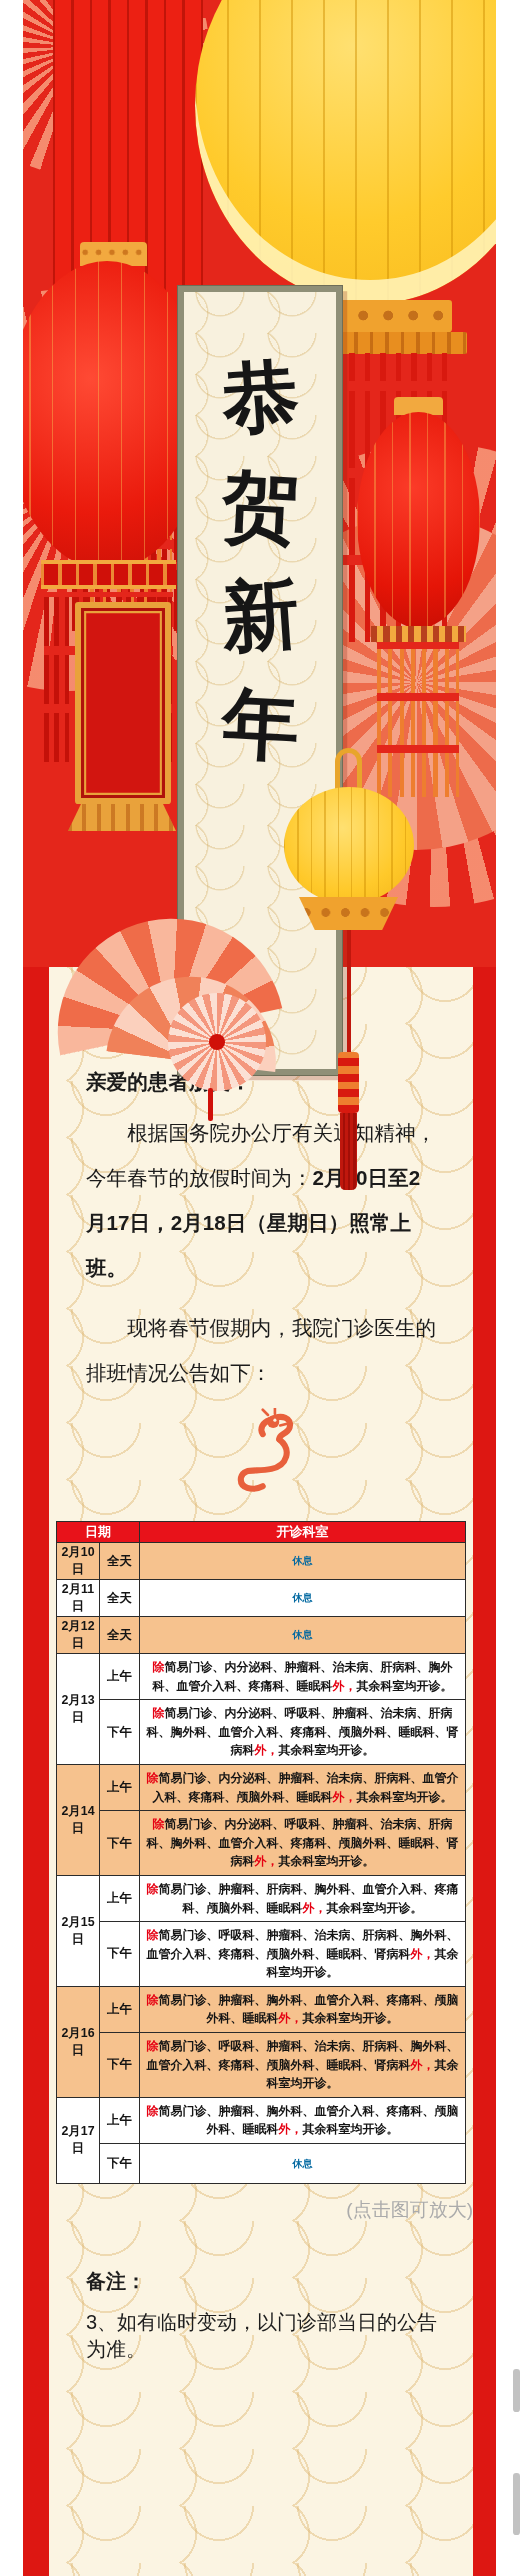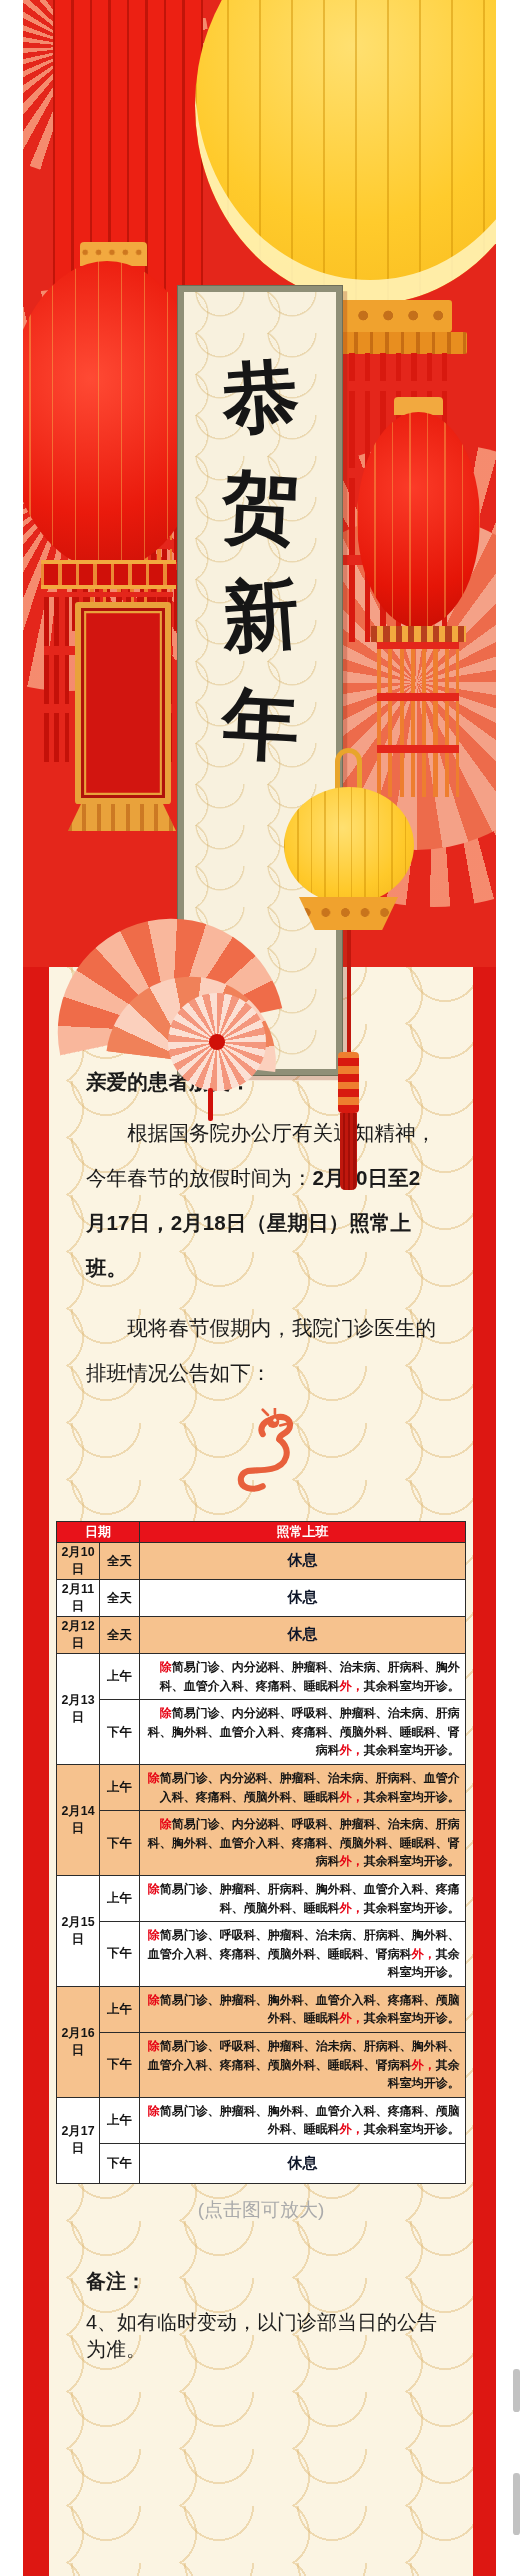--- a/index.html
+++ b/index.html
@@ -152,29 +152,29 @@
   .corner.br{right:-7.2px;bottom:-7.2px;transform:rotate(180deg);}
   .corner.bl{left:-7.2px;bottom:-7.2px;transform:rotate(270deg);}
   .sec-title{margin-top:56px;text-align:center;font-size:21px;font-weight:bold;color:#111;}
 
   table.tbl{width:410px;margin:24px auto 0;border-collapse:collapse;table-layout:fixed;}
   .tbl th,.tbl td{border:1px solid #2b2b2b;box-sizing:border-box;}
   .tbl th{background:#E8121A;color:#ffffff;font-size:13px;font-weight:bold;height:18.5px;padding:1px;}
   .tbl col.c-date{width:43px;} .tbl col.c-slot{width:40px;} .tbl col.c-dept{width:326px;}
   .tbl td{font-size:12px;font-weight:bold;color:#141414;background:#ffffff;}
   .tbl td.date,.tbl td.slot{text-align:center;font-size:12.4px;}
-  .tbl td.dept{padding:4.1px 5.2px;line-height:18.5px;text-align:right;}
+  .tbl td.dept{padding:4.1px 5.2px;line-height:18.5px;text-align:center;}
   .tbl td.dept.rest{text-align:center;}
   .tbl tr.peach td{background:#F6C28E;}
   .tbl .accent{color:#E60012;}
-  .tbl .rest-label{color:#0f172a;font-size:15px;}
+  .tbl .rest-label{color:#0369a1;font-size:10px;}
   .tbl td.h-restfull{height:34px;}
   .tbl td.h-content{height:46px;} .tbl td.h-resthalf{height:40px;}
 
-  .zoom-hint{margin-top:13.4px;text-align:center;font-size:19px;color:#ABABAB;}
+  .zoom-hint{margin-top:13.4px;text-align:right;font-size:19px;color:#ABABAB;}
   .notes{margin:45px 31px 0 37px;font-size:20px;color:#1d1d1d;}
   .notes .n-title{font-weight:600;}
   .notes .n-item{margin-top:13.4px;font-weight:500;}
 
   
   .scroll-thumb{position:absolute;left:513px;width:6.7px;background:#C2C2C2;border-radius:3.1px;}
   .st1{top:2369px;height:43px;}
   .st2{top:2473px;height:62px;}
 </style>
 </head>
@@ -267,21 +267,21 @@
 
       <table class="tbl" id="table1">
         <colgroup>
             <col class="c-date">
             <col class="c-slot">
             <col class="c-dept">
           </colgroup>
         <thead>
             <tr>
               <th colspan="2">日期</th>
-              <th>照常上班</th>
+              <th>开诊科室</th>
             </tr>
           </thead>
           <tbody>
             <tr class="peach">
               <td class="date" rowspan="1">2月10日</td>
               <td class="slot h-restfull">全天</td>
               <td class="dept h-restfull rest"><span class="rest-label">休息</span></td>
             </tr>
             <tr class="white">
               <td class="date" rowspan="1">2月11日</td>
@@ -338,21 +338,21 @@
               <td class="slot h-resthalf">下午</td>
               <td class="dept h-resthalf rest"><span class="rest-label">休息</span></td>
             </tr>
           </tbody>
       </table>
 
       <div class="zoom-hint">(点击图可放大)</div>
 
       <div class="notes">
         <div class="n-title">备注：</div>
-        <div class="n-item">4、如有临时变动，以门诊部当日的公告为准。</div>
+        <div class="n-item">3、如有临时变动，以门诊部当日的公告为准。</div>
 
       </div>
 
     </div>
 
   </div>
 
   <div class="scroll-thumb st1"></div>
   <div class="scroll-thumb st2"></div>
 </div>

